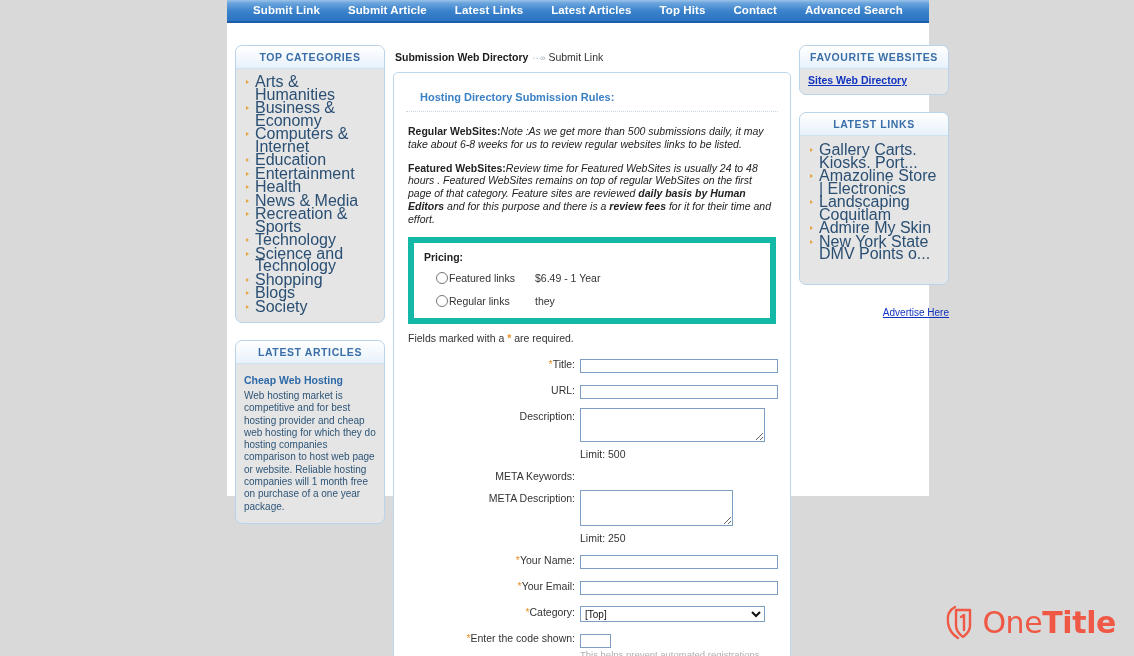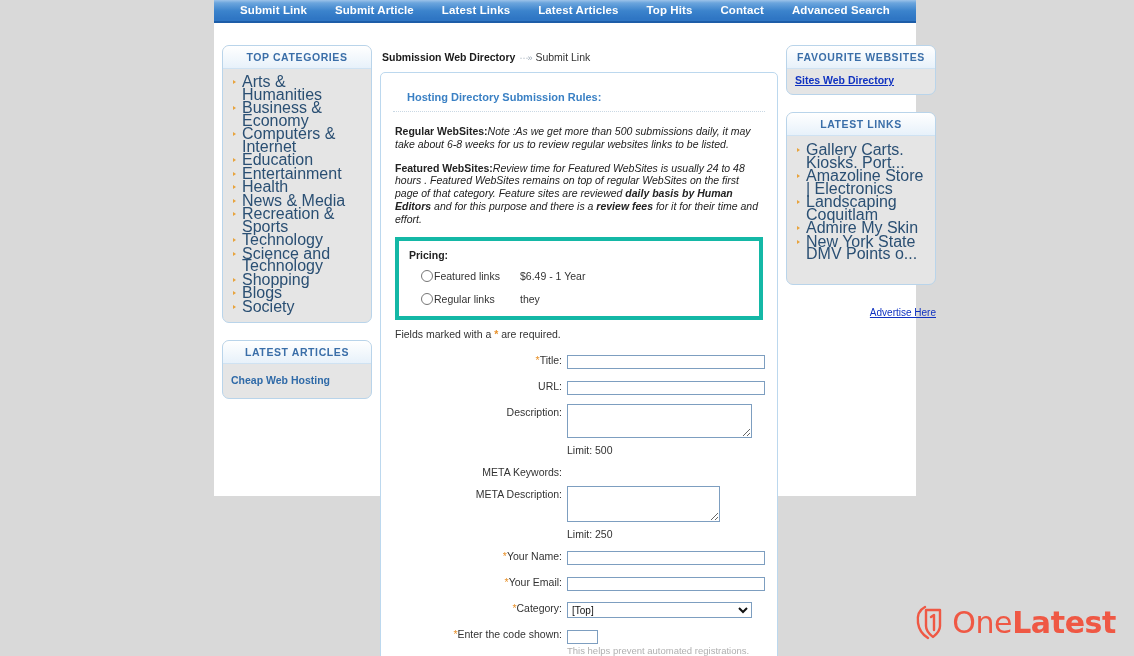--- a/index.html
+++ b/index.html
@@ -10,21 +10,21 @@
   }
   #shot {
     position: relative;
     width: 1134px; height: 656px;
     overflow: hidden;
     background: #d9d9d9;
   }
   
   .page {
     position: absolute;
-    left: 214px; top: 0;
+    left: 227px; top: 0;
     width: 702px; height: 496px;
     background: #ffffff;
   }
   
   .navbar {
     height: 23px;
     background: linear-gradient(to bottom, #9dc3e9 0%, #6ba5dd 14%, #3b83cc 52%, #2f76c4 88%, #2f76c4 100%);
     border-bottom: 2px solid #1d5da8;
     display: flex;
     align-items: center;
@@ -158,21 +158,21 @@
     color: #222;
     line-height: 12.8px;
     margin: 0 0 11px 2px;
   }
   .rule-p b { font-weight: bold; font-style: normal; }
   .rule-p i { font-style: italic; }
   .rule-p i b { font-weight: bold; font-style: italic; }
 
   
   .pricing {
-    border: 4px solid #14b8a6;
+    border: 6px solid #14b8a6;
     margin: 10px 2px 8px 2px;
     padding: 8px 10px 11px 10px;
   }
   .pricing-title { font-size: 10.5px; font-weight: bold; color: #222; margin-bottom: 9px; }
   .price-row { display: flex; align-items: center; margin: 0 0 11px 12px; font-size: 10.5px; color: #333; }
   .price-row:last-child { margin-bottom: 0; }
   .price-row input[type=radio] { margin: 0 1px 0 0; width: 12px; height: 12px; }
   .price-label { min-width: 86px; }
   .price-val { color: #333; }
 
@@ -277,20 +277,21 @@
               <li><a href="#">Blogs</a></li>
               <li><a href="#">Society</a></li>
             </ul>
           </div>
         </div>
 
         <div class="box">
           <div class="box-head">LATEST ARTICLES</div>
           <div class="box-body">
             <a href="#" class="article-title">Cheap Web Hosting</a>
+            <p class="article-text">Web hosting market is competitive and for best hosting provider and cheap web hosting for which they do hosting companies comparison to host web page or website. Reliable hosting companies will 1 month free on purchase of a one year package.</p>
           </div>
         </div>
 
       </div>
 
       <div class="col-mid">
 
         <div class="crumb">
           <span class="cb-strong">Submission Web Directory</span><span class="cb-arrow">⋯»</span><span class="cb-cur">Submit Link</span>
         </div>
@@ -423,15 +424,15 @@
       </div>
     </div>
   </div>
 
   <div class="watermark">
     <svg width="34" height="36" viewBox="0 0 34 36">
       <path d="M11 3 C5 6, 3 12, 4 19 C5 26, 9 31, 14 34" fill="none" stroke="#ef5844" stroke-width="2.4" stroke-linecap="round"></path>
       <path d="M12 6 L26 6 L26 22 C26 28, 20 32, 19 33 C18 32, 12 28, 12 22 Z" fill="none" stroke="#ef5844" stroke-width="2.4" stroke-linejoin="round"></path>
       <path d="M17 13 L20 11 L20 26" fill="none" stroke="#ef5844" stroke-width="2.4" stroke-linecap="round" stroke-linejoin="round"></path>
     </svg>
-    <div class="wm-text"><span class="lite">One</span><b>Latest</b></div>
+    <div class="wm-text"><span class="lite">One</span><b>Title</b></div>
   </div>
 </div>
 
 </body></html>

